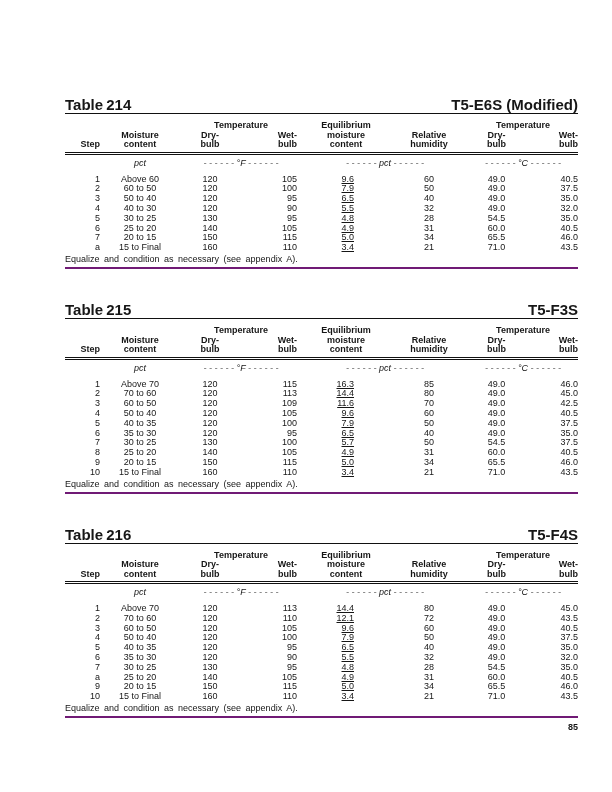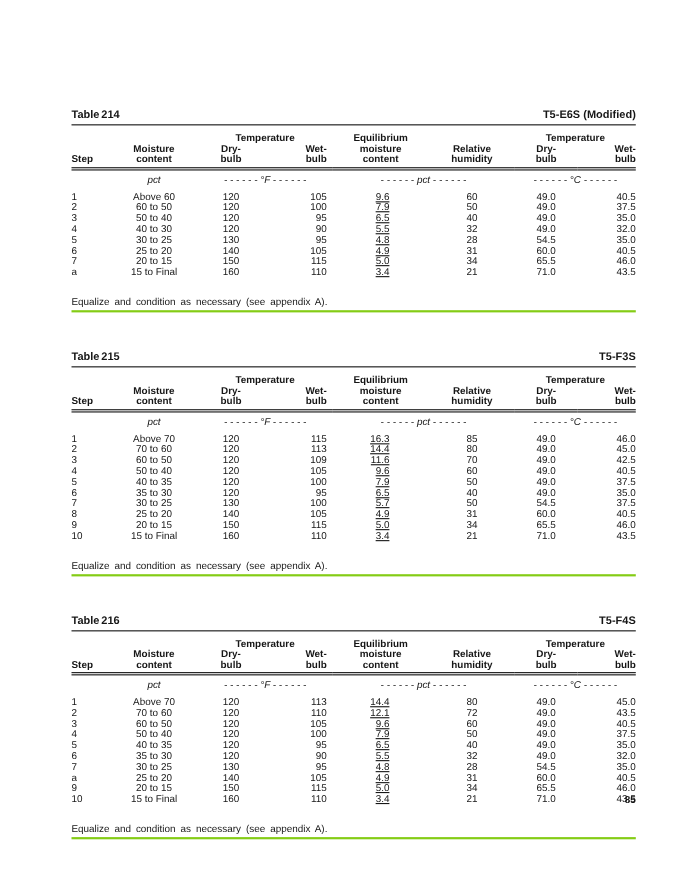--- a/index.html
+++ b/index.html
@@ -11,21 +11,21 @@
     box-sizing: border-box;
     padding: 100px 34px 0 65px;
     font-family: "Liberation Sans", sans-serif;
     color: #161616;
     overflow: hidden;
   }
   .tbl-section { margin-bottom: 36px; }
   .tbl-caption {
     display: flex;
     justify-content: space-between;
-    font-size: 10px;
+    font-size: 15px;
     font-weight: bold;
     line-height: 10px;
     padding-bottom: 3px;
     border-bottom: 1px solid #111;
   }
   .tbl-label { word-spacing: -1px; }
   table.sched {
     width: 100%;
     border-collapse: collapse;
     table-layout: fixed;
@@ -42,32 +42,32 @@
   table.sched thead th { font-weight: bold; line-height: 9.6px; }
   table.sched thead tr.head-last th {
     border-bottom: 3px double #111;
     padding-bottom: 2px;
   }
   tr.units-row td {
     font-style: italic;
     padding: 4px 0 6px 0;
     margin-top: 16px;
   }
-  .al { text-align: left; }
+  .al { text-align: right; }
   .ac { text-align: center; }
   .ar { text-align: right; }
   .pr5 { padding-right: 5px !important; }
   .pr36 { padding-right: 36px !important; text-decoration: underline; }
   .tbl-note {
     font-size: 9px;
     line-height: 10px;
     word-spacing: 2px;
-    margin-top: 16px;
+    margin-top: 1px;
     padding-bottom: 3px;
-    border-bottom: 2px solid #84cc16;
+    border-bottom: 2px solid #701a75;
   }
   .page-number {
     position: absolute;
     top: 722px;
     right: 34px;
     font-size: 9px;
     font-weight: bold;
   }
   
   col.c1 { width: 35px; }

